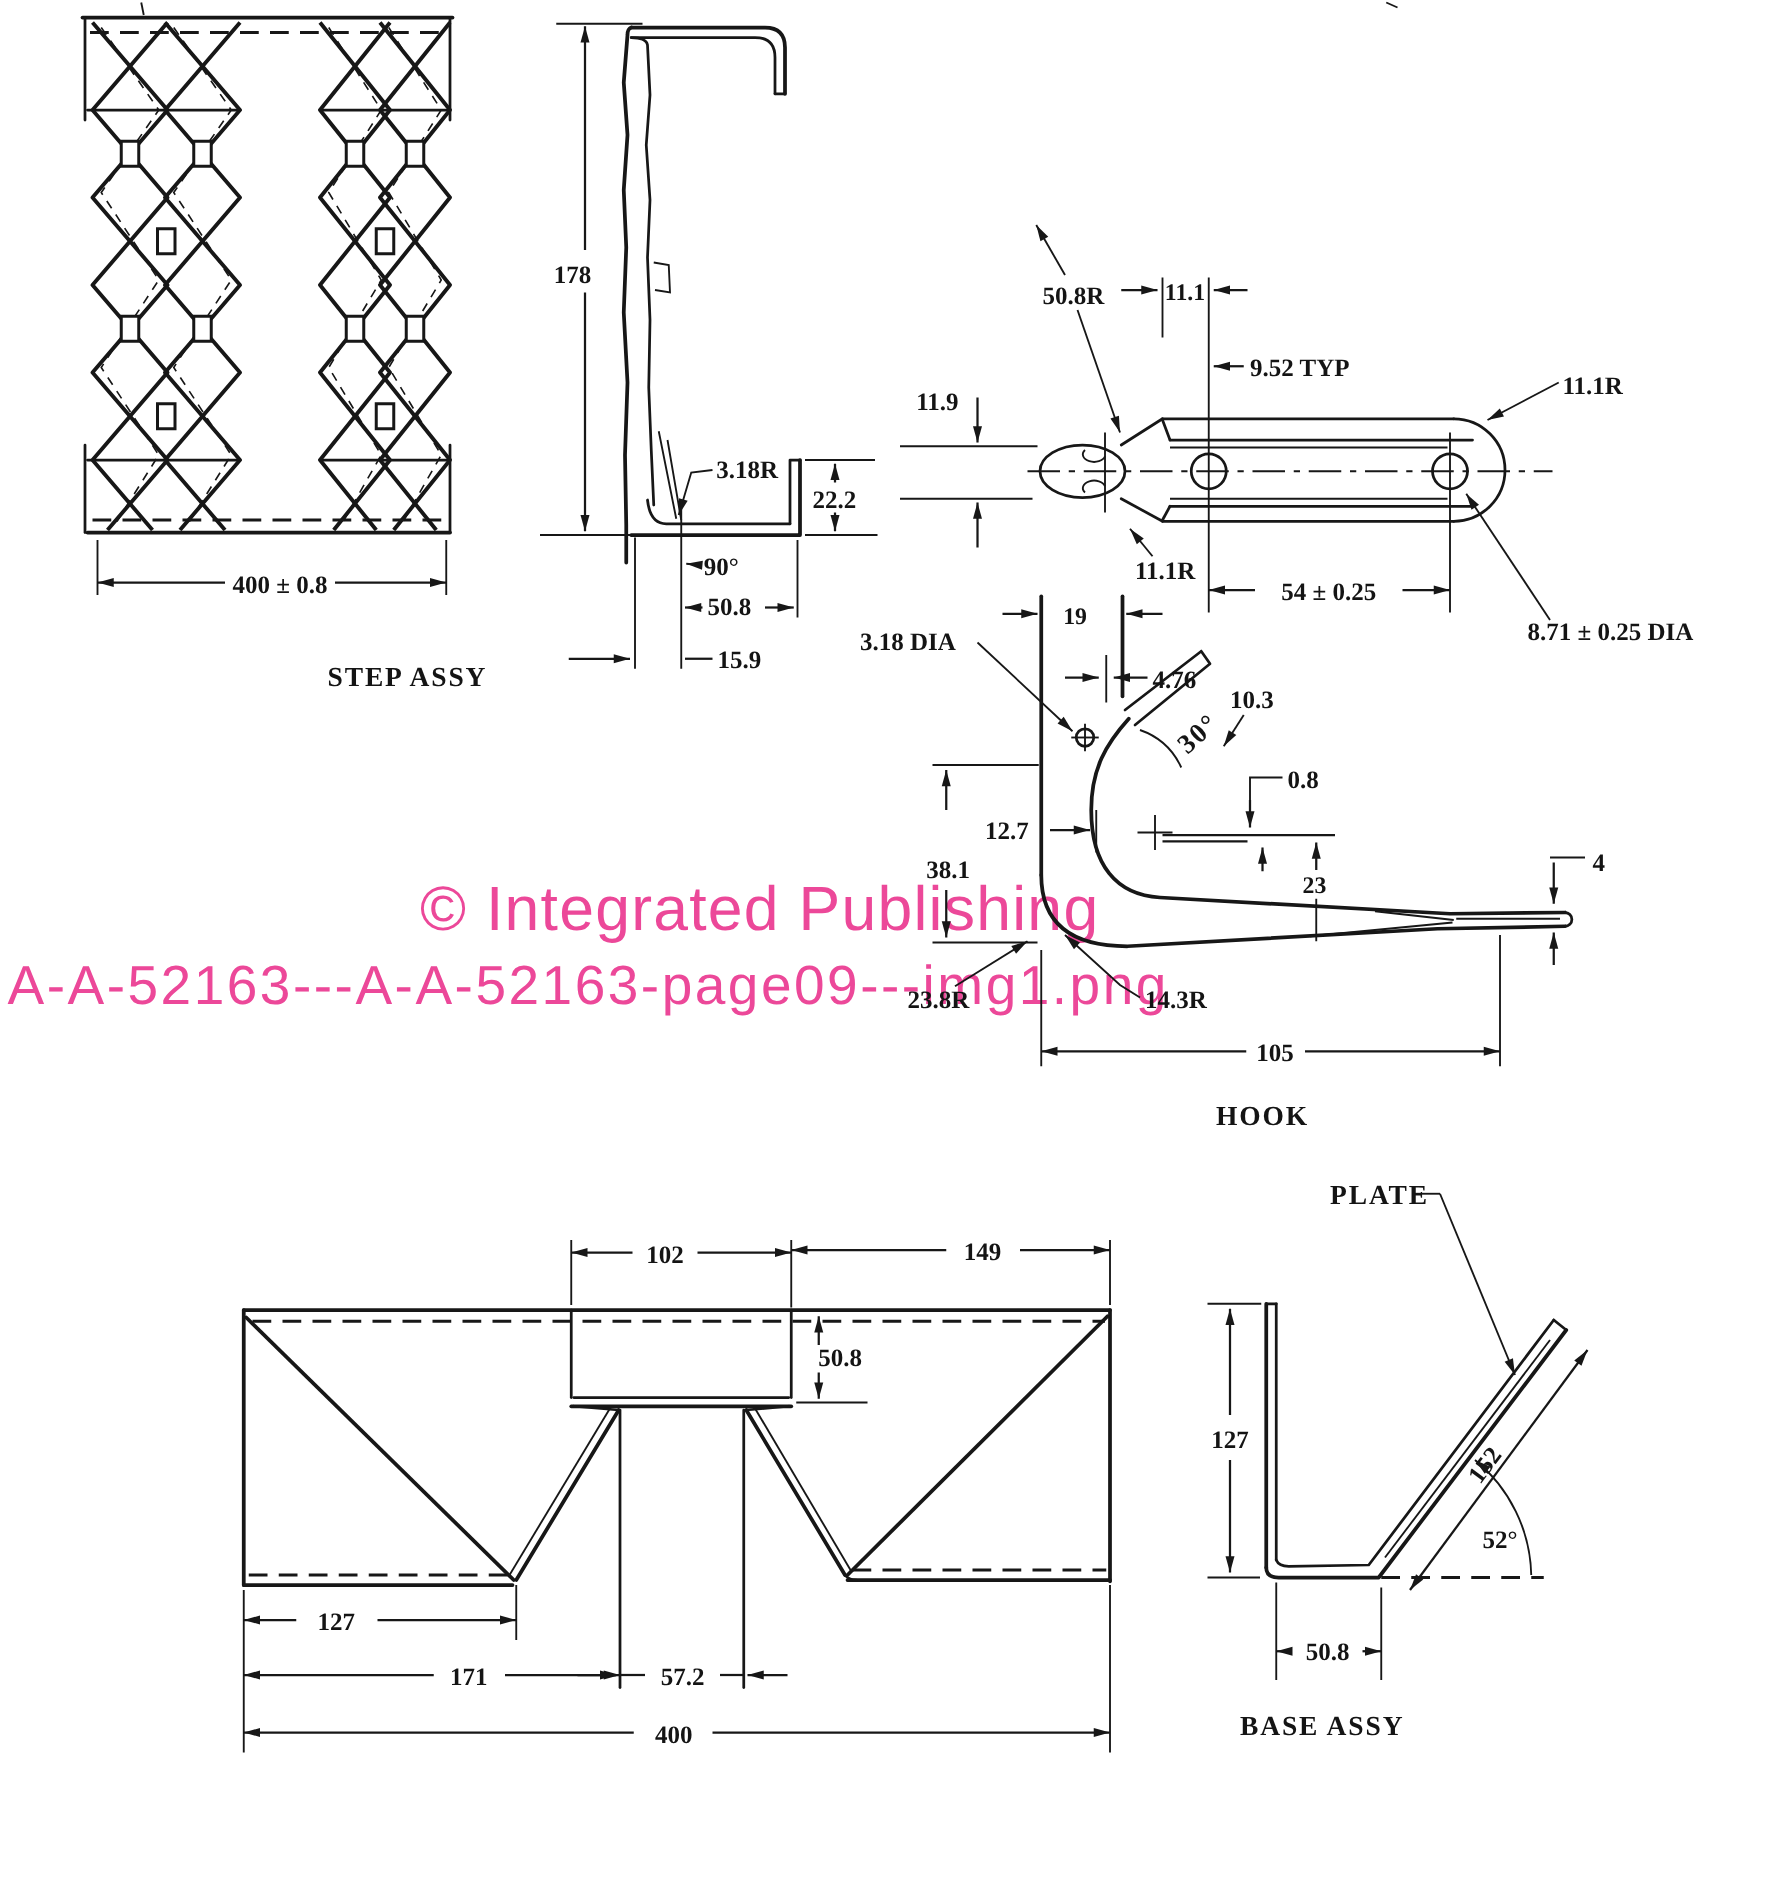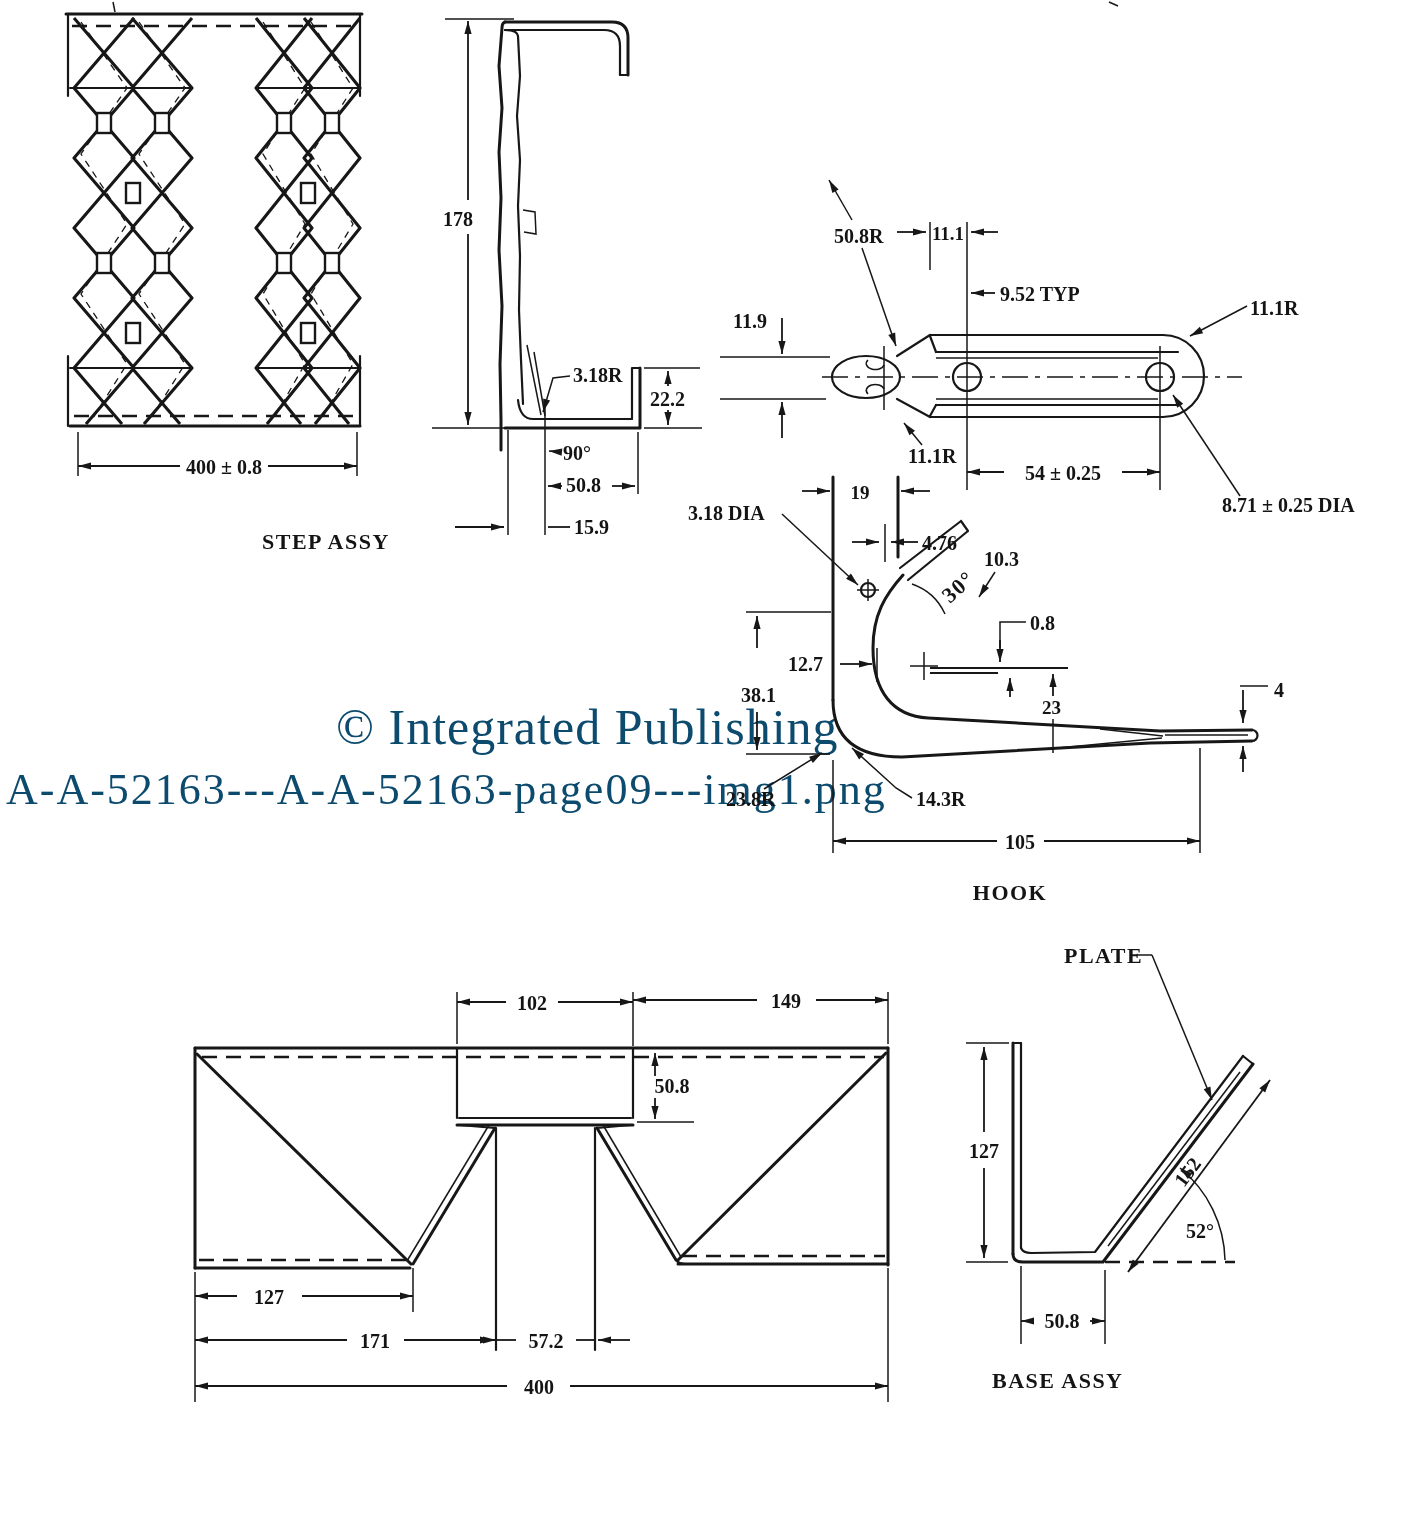--- a/index.html
+++ b/index.html
@@ -1,18 +1,18 @@
 <!DOCTYPE html>
 <html><head>
 <meta charset="utf-8">
 <style>
   html,body{margin:0;padding:0;background:#ffffff;}
   #page{position:relative;width:1426px;height:1522px;background:#fff;overflow:hidden;
         font-family:"Liberation Serif", serif;}
-  .wm{position:absolute;color:#0c4a6e;font-family:Liberation Serif, serif;
+  .wm{position:absolute;color:#ec4899;font-family:Liberation Sans, sans-serif;
       white-space:nowrap;user-select:none;}
   #wm1{left:336px;top:698px;font-size:50px;letter-spacing:1px;}
   #wm2{left:6px;top:764px;font-size:44px;letter-spacing:2px;}
   svg{position:absolute;left:0;top:0;}
   .o{stroke:#171717;fill:none;stroke-width:3;stroke-linecap:round;stroke-linejoin:round;}
   .o2{stroke:#171717;fill:none;stroke-width:2.2;stroke-linecap:round;stroke-linejoin:round;}
   .d{stroke:#171717;fill:none;stroke-width:1.8;stroke-linecap:butt;}
   .e{stroke:#171717;fill:none;stroke-width:1.5;}
   .dash{stroke:#171717;fill:none;stroke-width:2.4;stroke-dasharray:15 9;}
   .cl{stroke:#171717;fill:none;stroke-width:1.6;stroke-dasharray:26 7 5 7;}

